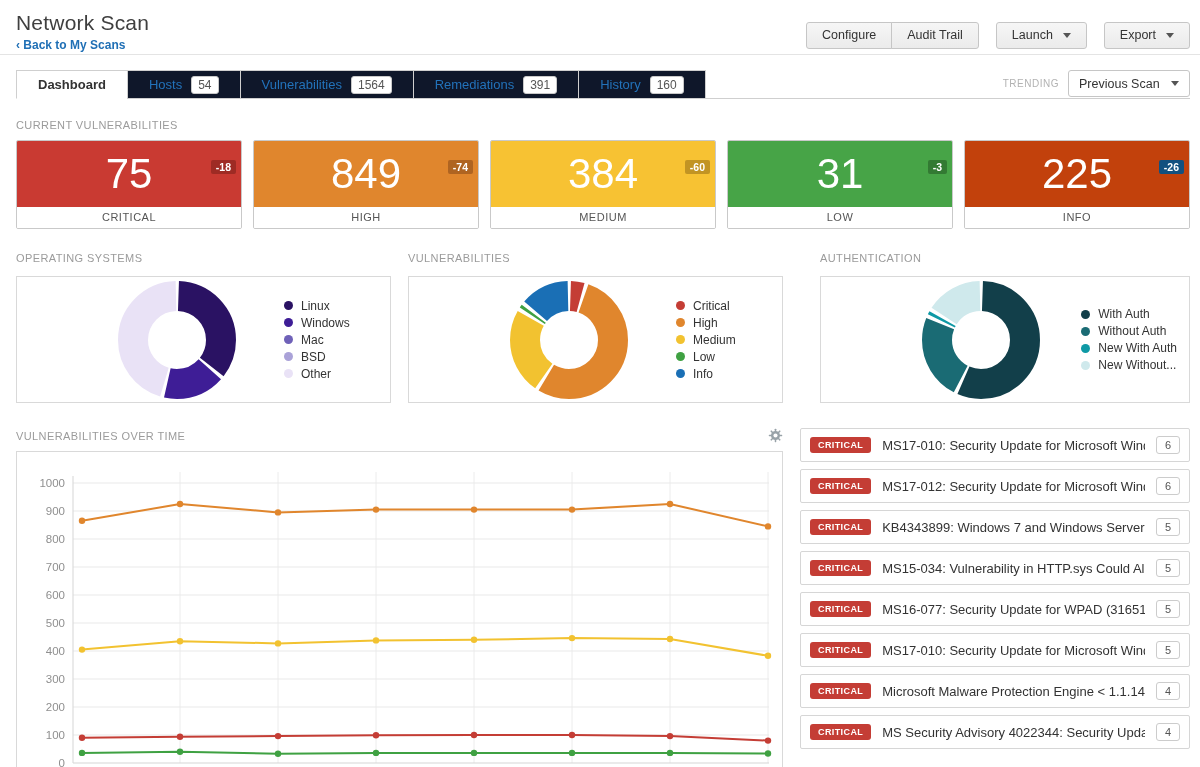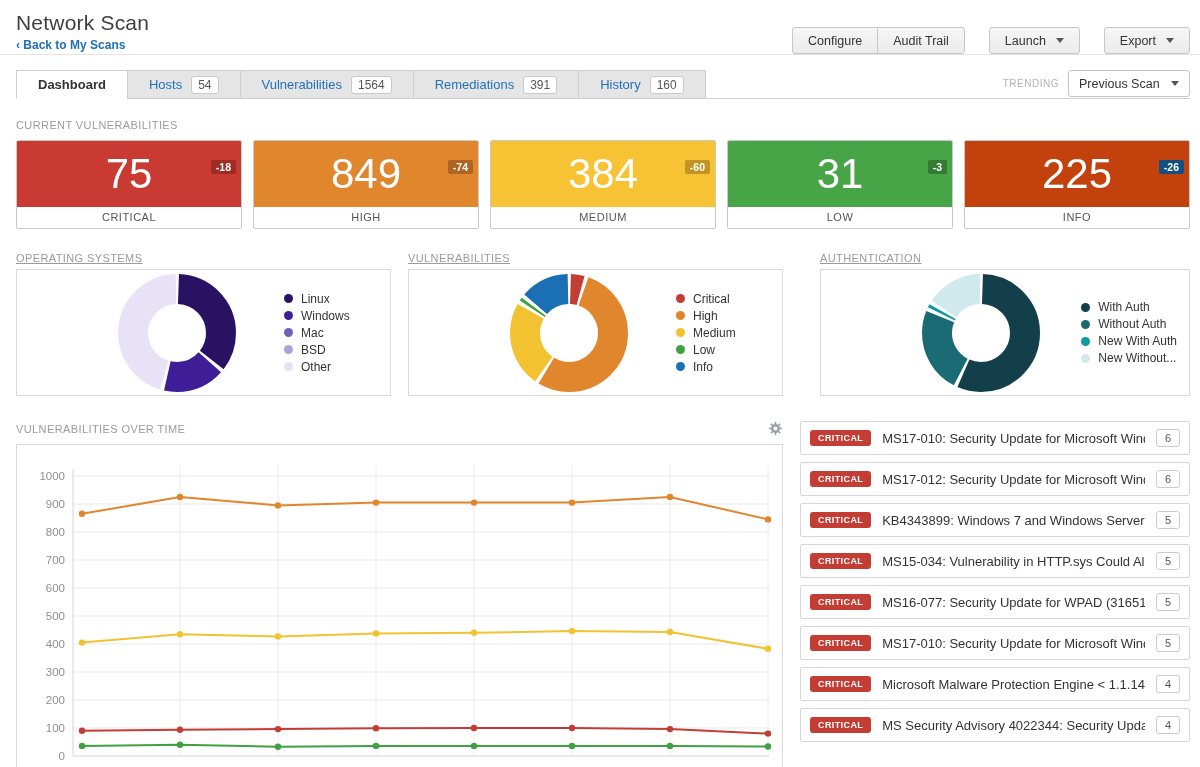--- a/index.html
+++ b/index.html
@@ -6,35 +6,35 @@
   html,body { width:1200px; height:767px; background:#fff; overflow:hidden;
     font-family:"Liberation Sans", sans-serif; color:#333; }
   .page { position:relative; width:1200px; height:767px; }
 
   
   .header { height:55px; padding:11px 10px 0 16px; display:flex;
     justify-content:space-between; border-bottom:1px solid #e4e4e4; }
   .page-title { font-size:21px; font-weight:300; color:#3f3f3f; letter-spacing:.2px; }
   .back-link { display:inline-block; margin-top:3px; font-size:12px; font-weight:bold;
     color:#1f6fb5; text-decoration:none; cursor:pointer; }
-  .header-actions { display:flex; align-items:flex-end; padding-top:5px; gap:24px; }
+  .header-actions { display:flex; align-items:center; padding-top:5px; gap:17px; }
   .btn { display:inline-flex; align-items:center; height:27px; padding:0 15px;
     background:linear-gradient(#f6f6f6,#ebebeb); border:1px solid #c6c6c6;
     border-radius:3px; font-size:12.5px; color:#333; cursor:pointer; white-space:nowrap; }
   .btn-group { display:inline-flex; }
   .btn-group .btn:first-child { border-radius:3px 0 0 3px; }
   .btn-group .btn:last-child { border-radius:0 3px 3px 0; margin-left:-1px; }
   .caret { width:0; height:0; border-left:4px solid transparent;
     border-right:4px solid transparent; border-top:5px solid #555; margin-left:10px; }
 
   
   .tabbar-wrap { position:relative; margin:15px 10px 0 16px; width:1174px; }
   .tabbar { display:flex; align-items:flex-end; border-bottom:1px solid #cfcfcf; height:29px; }
   .tab { display:flex; align-items:center; gap:9px; padding:0 21px; height:29px;
-    margin-right:-1px; margin-bottom:-1px; background:#e5e5e5; border:1px solid #cfcfcf;
+    margin-right:-1px; margin-bottom:-1px; background:#0f172a; border:1px solid #cfcfcf;
     font-size:13px; color:#2272ba; cursor:pointer; }
   .tab.active { background:#fff; border-bottom-color:#fff; color:#333; font-weight:bold; }
   .tab-badge { background:#fff; border:1px solid #c9c9c9; border-radius:3px;
     font-size:12px; color:#555; padding:1px 6px; font-weight:normal; }
   .trending { position:absolute; right:0; top:0; display:flex; align-items:center; gap:9px; }
   .trending-label { font-size:10px; color:#b2b2b2; letter-spacing:.5px; }
   .select { display:flex; align-items:center; justify-content:space-between;
     width:122px; height:27px; padding:0 10px; background:#fff;
     border:1px solid #c6c6c6; border-radius:3px; font-size:12.5px; color:#333; cursor:pointer; }
 
@@ -49,21 +49,21 @@
   .sev-card { flex:1; border:1px solid #c9c9c9; border-radius:2px; overflow:hidden; cursor:pointer; }
   .sev-card-top { position:relative; height:66px; display:flex; align-items:center; justify-content:center; }
   .sev-num { font-size:42px; font-weight:100; color:#fff; line-height:1; }
   .sev-delta { position:absolute; top:19px; right:5px; color:#fff; font-size:10.5px;
     font-weight:bold; padding:1px 5px; border-radius:2px; }
   .sev-label { height:21px; line-height:21px; text-align:center; font-size:11px;
     color:#555; letter-spacing:.5px; background:#fff; }
 
   
   .donut-row { display:flex; gap:17px; margin-top:23px; }
-  .donut-col .sec-title { margin-bottom:5px;text-decoration:underline; }
+  .donut-col .sec-title { margin-bottom:12px; }
   .donut-col:nth-child(1) { width:375px; }
   .donut-col:nth-child(2) { width:375px; }
   .donut-col:nth-child(3) { width:390px;padding-left:20px; }
   .donut-panel { height:127px; display:flex; align-items:center; }
   .donut-svg { margin-left:96px; }
   .legend { list-style:none; margin-left:auto; margin-right:12px; min-width:94px; }
   .legend li { display:flex; align-items:center; gap:8px; font-size:12px; color:#333;
     padding:1.5px 0; white-space:nowrap; }
   .legend .dot { width:9px; height:9px; border-radius:50%; flex:0 0 auto; }
 

